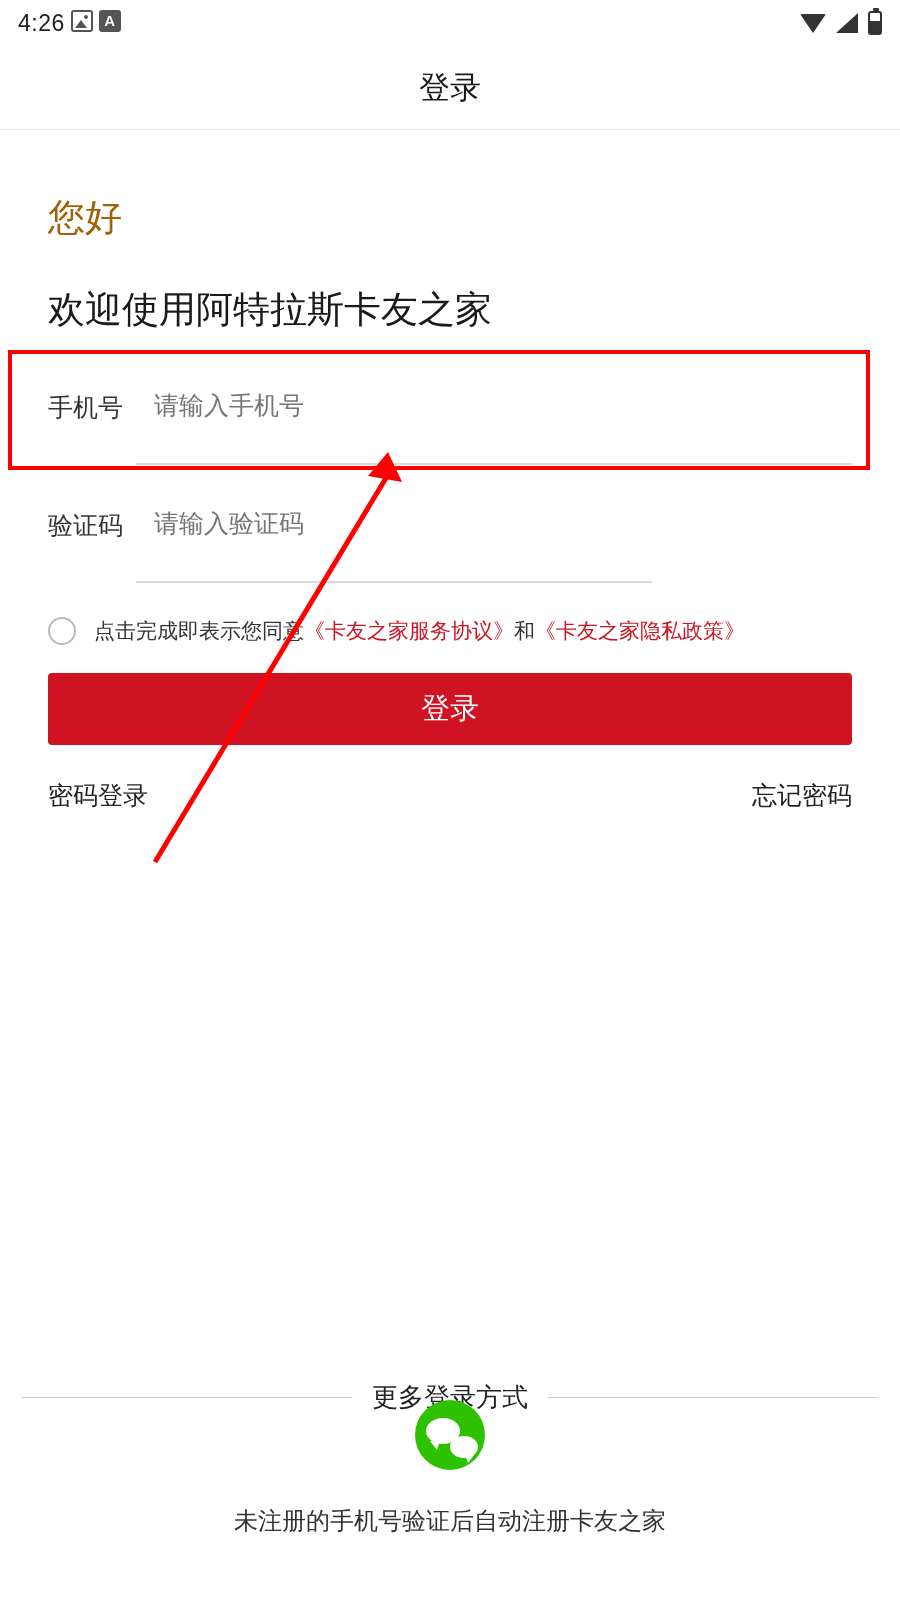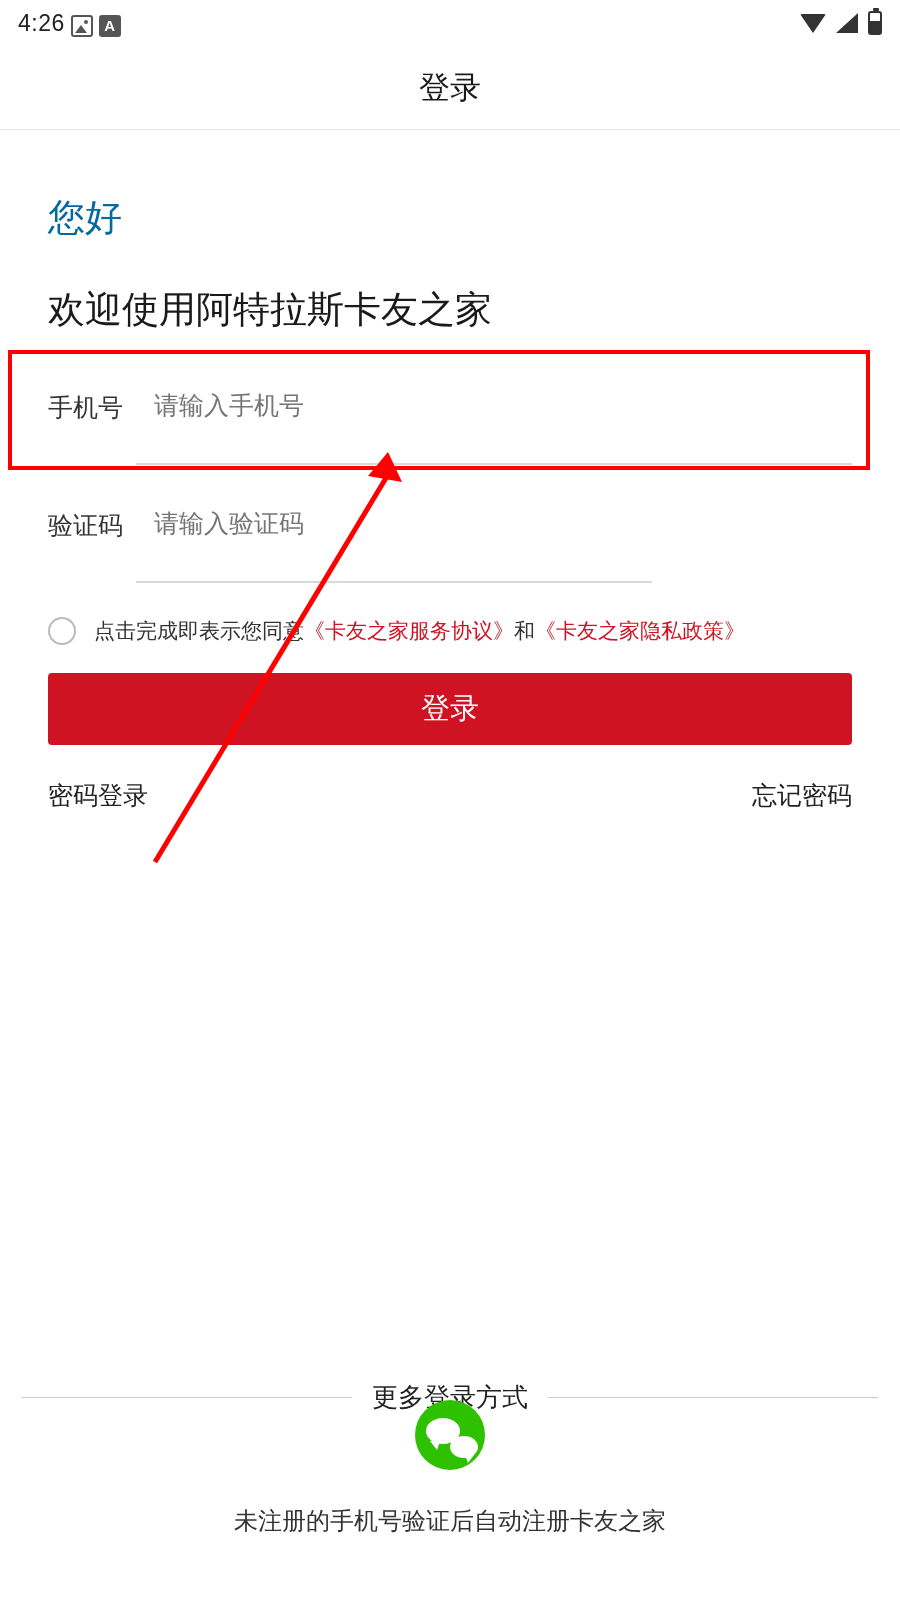--- a/index.html
+++ b/index.html
@@ -22,21 +22,21 @@
     top: 0; left: 0;
     width: 900px;
     height: 46px;
     display: flex;
     align-items: center;
     padding: 0 18px;
     box-sizing: border-box;
   }
   .status-left {
     display: flex;
-    align-items: flex-end;
+    align-items: flex-start;
     gap: 6px;
   }
   .status-time {
     font-size: 23px;
     color: #222;
     letter-spacing: 0.5px;
   }
   .status-icon-box {
     width: 22px; height: 22px;
     border: 2px solid #555;
@@ -132,21 +132,21 @@
 
   
   .content {
     position: absolute;
     top: 131px; left: 0;
     width: 900px;
   }
   .greeting {
     margin: 62px 0 0 48px;
     font-size: 37px;
-    color: #0369a1;
+    color: #a16207;
   }
   .welcome {
     margin: 42px 0 16px 48px;
     font-size: 37px;
     color: #1a1a1a;
   }
 
   
   .form {
     margin-top: 56px;

